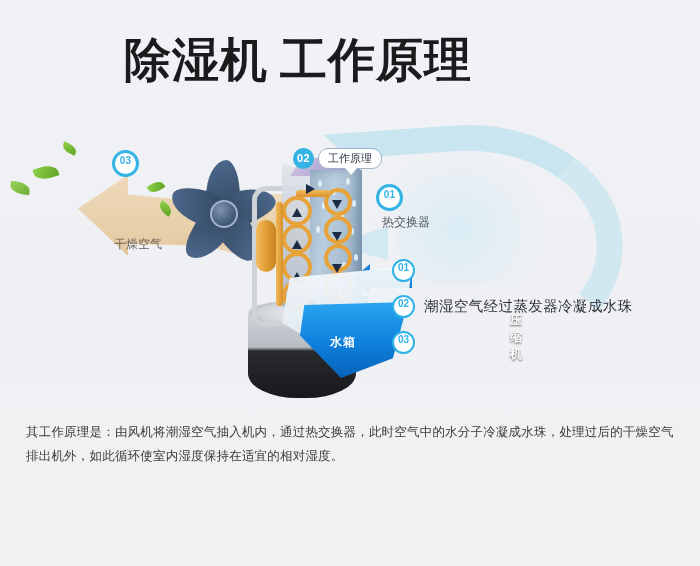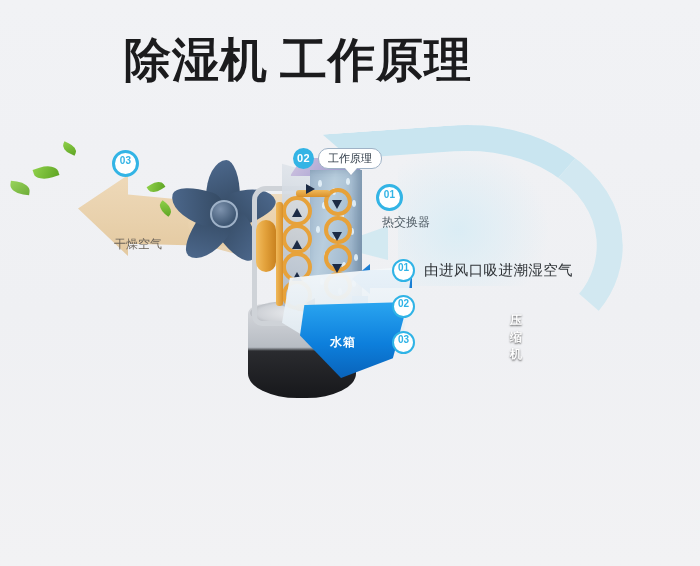--- a/index.html
+++ b/index.html
@@ -509,26 +509,27 @@
     <div class="badge hollow b-03">03</div>
     <div class="badge hollow b-01">01</div>
 
     <div class="diag-lbl lbl-dry">干燥空气</div>
     <div class="diag-lbl lbl-humid">热交换器</div>
   </div>
 
   <div class="legend">
     <div class="legend-row">
       <span class="legend-badge">01</span>
-      <span class="legend-text">由进风口吸进潮湿空气</span>
     </div>
     <div class="legend-row">
       <span class="legend-badge">02</span>
+      <span class="legend-text">潮湿空气经过蒸发器冷凝成水珠</span>
     </div>
     <div class="legend-row">
       <span class="legend-badge">03</span>
     </div>
   </div>
 
   <div class="body-copy">
+    <p class="para">其工作原理是：由风机将潮湿空气抽入机内，通过热交换器，此时空气中的水分子冷凝成水珠，处理过后的干燥空气排出机外，如此循环使室内湿度保持在适宜的相对湿度。</p>
   </div>
 
 </div>
 
 </body></html>

